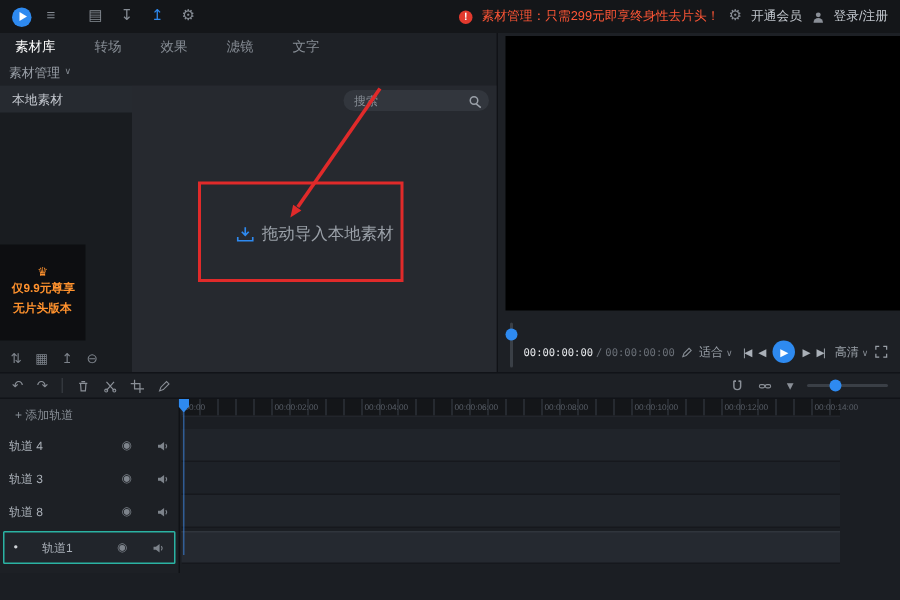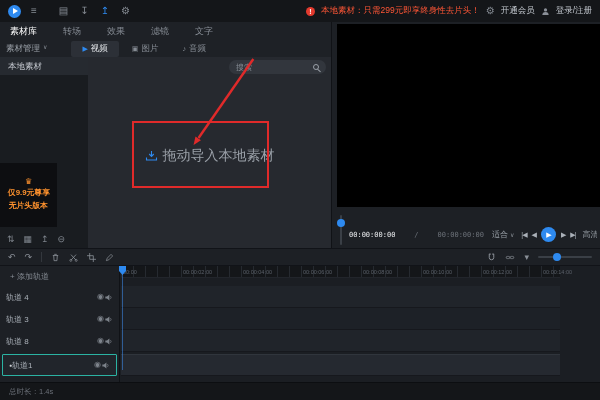--- a/index.html
+++ b/index.html
@@ -40,52 +40,52 @@
   .crown{color:#ff922e;font-size:8px;line-height:1}
   .pl{color:#ff922e;font-size:8.5px;font-weight:bold;white-space:nowrap;transform:scale(.92)}
   .side-f{margin-top:auto;height:17px;display:flex;align-items:center;gap:9px;padding:0 7px;flex:none}
   .fi{color:#7d838b;font-size:9px;line-height:1}
   .content{flex:1;background:#26292f;position:relative}
   .search{position:absolute;top:3px;right:5px;width:97px;height:14px;background:#32363d;border-radius:7px;display:flex;align-items:center;gap:4px;padding:0 7px}
   .search input{flex:1;min-width:0;background:transparent;border:0;outline:0;color:#aab0b8;font-size:8px;font-family:inherit}
   .search input::placeholder{color:#868c94}
   .mag{width:6px;height:6px;border:1px solid #9aa0a8;border-radius:50%;position:relative;flex:none}
   .mag::after{content:"";position:absolute;right:-3px;bottom:-2px;width:4px;height:1px;background:#9aa0a8;transform:rotate(40deg)}
-  .dropzone{position:absolute;left:50%;top:52%;transform:translate(-50%,-50%);display:flex;align-items:center;gap:5px;color:#9aa0a8;font-size:14px;white-space:nowrap}
+  .dropzone{position:absolute;left:50%;top:52%;transform:translate(-50%,-50%);display:flex;align-items:center;gap:5px;color:#9aa0a8;font-size:11px;white-space:nowrap}
   .annot-rect{position:absolute;left:44px;top:64px;width:137px;height:67px;border:2px solid #e02a2a;pointer-events:none;z-index:3}
   .annot-arrow{position:absolute;left:0;top:0;width:100%;height:100%;pointer-events:none;z-index:4}
 
   
   .preview{position:absolute;left:332px;top:22px;width:268px;height:226px;background:#1d2025}
   .screen{position:absolute;left:5px;top:2px;width:263px;height:183px;background:#000}
   .vol{position:absolute;left:4px;top:191px;width:10px;height:34px}
   .vtrack{position:absolute;left:4px;top:2px;width:2px;height:30px;background:#3a3f46;border-radius:1px}
   .vhandle{position:absolute;left:1px;top:6px;width:8px;height:8px;border-radius:50%;background:#2e8af0}
   .pvc{position:absolute;left:17px;right:3px;bottom:5px;height:17px;display:flex;align-items:center;gap:4px;white-space:nowrap;overflow:hidden}
-  .tc{font-family:"DejaVu Sans Mono",monospace;font-size:7px;display:flex;gap:19px;flex:none}
+  .tc{font-family:"DejaVu Sans Mono",monospace;font-size:7px;display:flex;gap:2px;flex:none}
   .tc-cur{color:#e8eaed}.tc-dim{color:#6b7078}
   .ddg{display:flex;align-items:center;gap:2px;color:#9aa0a8;font-size:8px;flex:none}
   .transport{display:flex;align-items:center;gap:5px;margin:0 3px;flex:none}
   .ti{color:#aab0b8;font-size:7px;letter-spacing:-1px}
   .playbtn{width:15px;height:15px;border-radius:50%;background:#2e8af0;display:flex;align-items:center;justify-content:center}
   .ptri{color:#fff;font-size:7px;margin-left:1px;letter-spacing:0}
 
   
   .tl-toolbar{position:absolute;left:0;top:248px;width:600px;height:18px;background:#1d2025;border-top:1px solid #111318;border-bottom:1px solid #111318;display:flex;align-items:center;gap:9px;padding:0 8px}
   .tli{color:#8a8f97;font-size:9px;line-height:1}
   .vdiv{width:1px;height:10px;background:#33373d}
   .tl-right{margin-left:auto;display:flex;align-items:center;gap:9px}
   .zoom{width:54px;height:2px;background:#3a3f46;border-radius:1px;position:relative}
   .zh{position:absolute;left:15px;top:-3px;width:8px;height:8px;border-radius:50%;background:#2e8af0}
 
   
   .timeline{position:absolute;left:0;top:266px;width:560px;height:116px;background:#1b1e23}
   .tcol{position:absolute;left:0;top:0;width:120px;height:116px;background:#1d2025;border-right:1px solid #101216}
   .addtrack{height:20px;display:flex;align-items:center;padding-left:10px;color:#868c94;font-size:8px}
-  .trow{height:22px;display:flex;align-items:center;gap:0;padding:0 6px;color:#aab0b8;font-size:8px}
+  .trow{height:22px;display:flex;align-items:center;gap:16px;padding:0 6px;color:#aab0b8;font-size:8px}
   .trow .tname{flex:1;white-space:nowrap}
   .trow.sel{margin:2px 2px 0;height:22px;border:1px solid #2bb3a3;background:#21252b;border-radius:1px}
   .bullet{color:#cfd3d8;font-size:5px}
   .eye{color:#7d838b;font-size:8px;line-height:1}
   .lanes{position:absolute;left:121px;top:0;right:0;height:116px}
   .ruler{height:12px;background:#141619;border-bottom:1px solid #22252b;position:relative;
          background-image:repeating-linear-gradient(90deg,#262a30 0,#262a30 1px,transparent 1px,transparent 12px)}
   .tick{position:absolute;top:3px;font-size:5.5px;color:#5a6069;white-space:nowrap}
   .lgap{height:8px}
   .lane{height:22px;background:#20242a;border-bottom:1px solid #16181d}
@@ -110,21 +110,21 @@
       </div>
     <span class="tbi">≡</span>
     <div class="tb-group">
       <span class="tbi">▤</span>
       <span class="tbi">↧</span>
       <span class="tbi tbi-accent">↥</span>
       <span class="tbi">⚙</span>
     </div>
     <div class="tb-right">
       <span class="alert-dot">!</span>
-      <span class="notice">本地素材：只需299元即享终身性去片头！</span>
+      <span class="notice">素材管理：只需299元即享终身性去片头！</span>
       <span class="tbi">⚙</span>
       <button class="vip">开通会员</button>
       <svg width="9" height="9" viewBox="0 0 10 10">
           <circle cx="5" cy="3.2" r="1.8" fill="#8a8f97"></circle>
           <path d="M1.5 9a3.5 3.5 0 017 0z" fill="#8a8f97"></path>
         </svg>
       <span class="login">登录/注册</span>
     </div>
   </header>
 
@@ -134,34 +134,20 @@
       <span class="ltab">转场</span>
       <span class="ltab">效果</span>
       <span class="ltab">滤镜</span>
       <span class="ltab">文字</span>
     </nav>
     <div class="lib-sub">
       <span class="manage">
         <span>素材管理</span>
         <span class="dd">∨</span>
       </span>
-      <div class="media-tabs">
-        <span class="mtab active">
-          <span class="mi accent">▶</span>
-          <span>视频</span>
-        </span>
-        <span class="mtab">
-          <span class="mi">▣</span>
-          <span>图片</span>
-        </span>
-        <span class="mtab">
-          <span class="mi">♪</span>
-          <span>音频</span>
-        </span>
-      </div>
     </div>
     <div class="lib-body">
       <aside class="side">
         <div class="side-h">本地素材</div>
         <div class="promo">
           <span class="crown">♛</span>
           <span class="pl">仅9.9元尊享</span>
           <span class="pl">无片头版本</span>
         </div>
         <div class="side-f">
@@ -317,17 +303,14 @@
       <div class="lane alt"></div>
       <div class="lane"></div>
       <div class="lane sel"></div>
     </div>
     <div class="playhead">
       <span class="ph-m"></span>
       <span class="ph-l"></span>
     </div>
   </section>
 
-  <footer class="statusbar">
-    <span>总时长：1.4s</span>
-  </footer>
 
 </div>
 
 </body></html>

